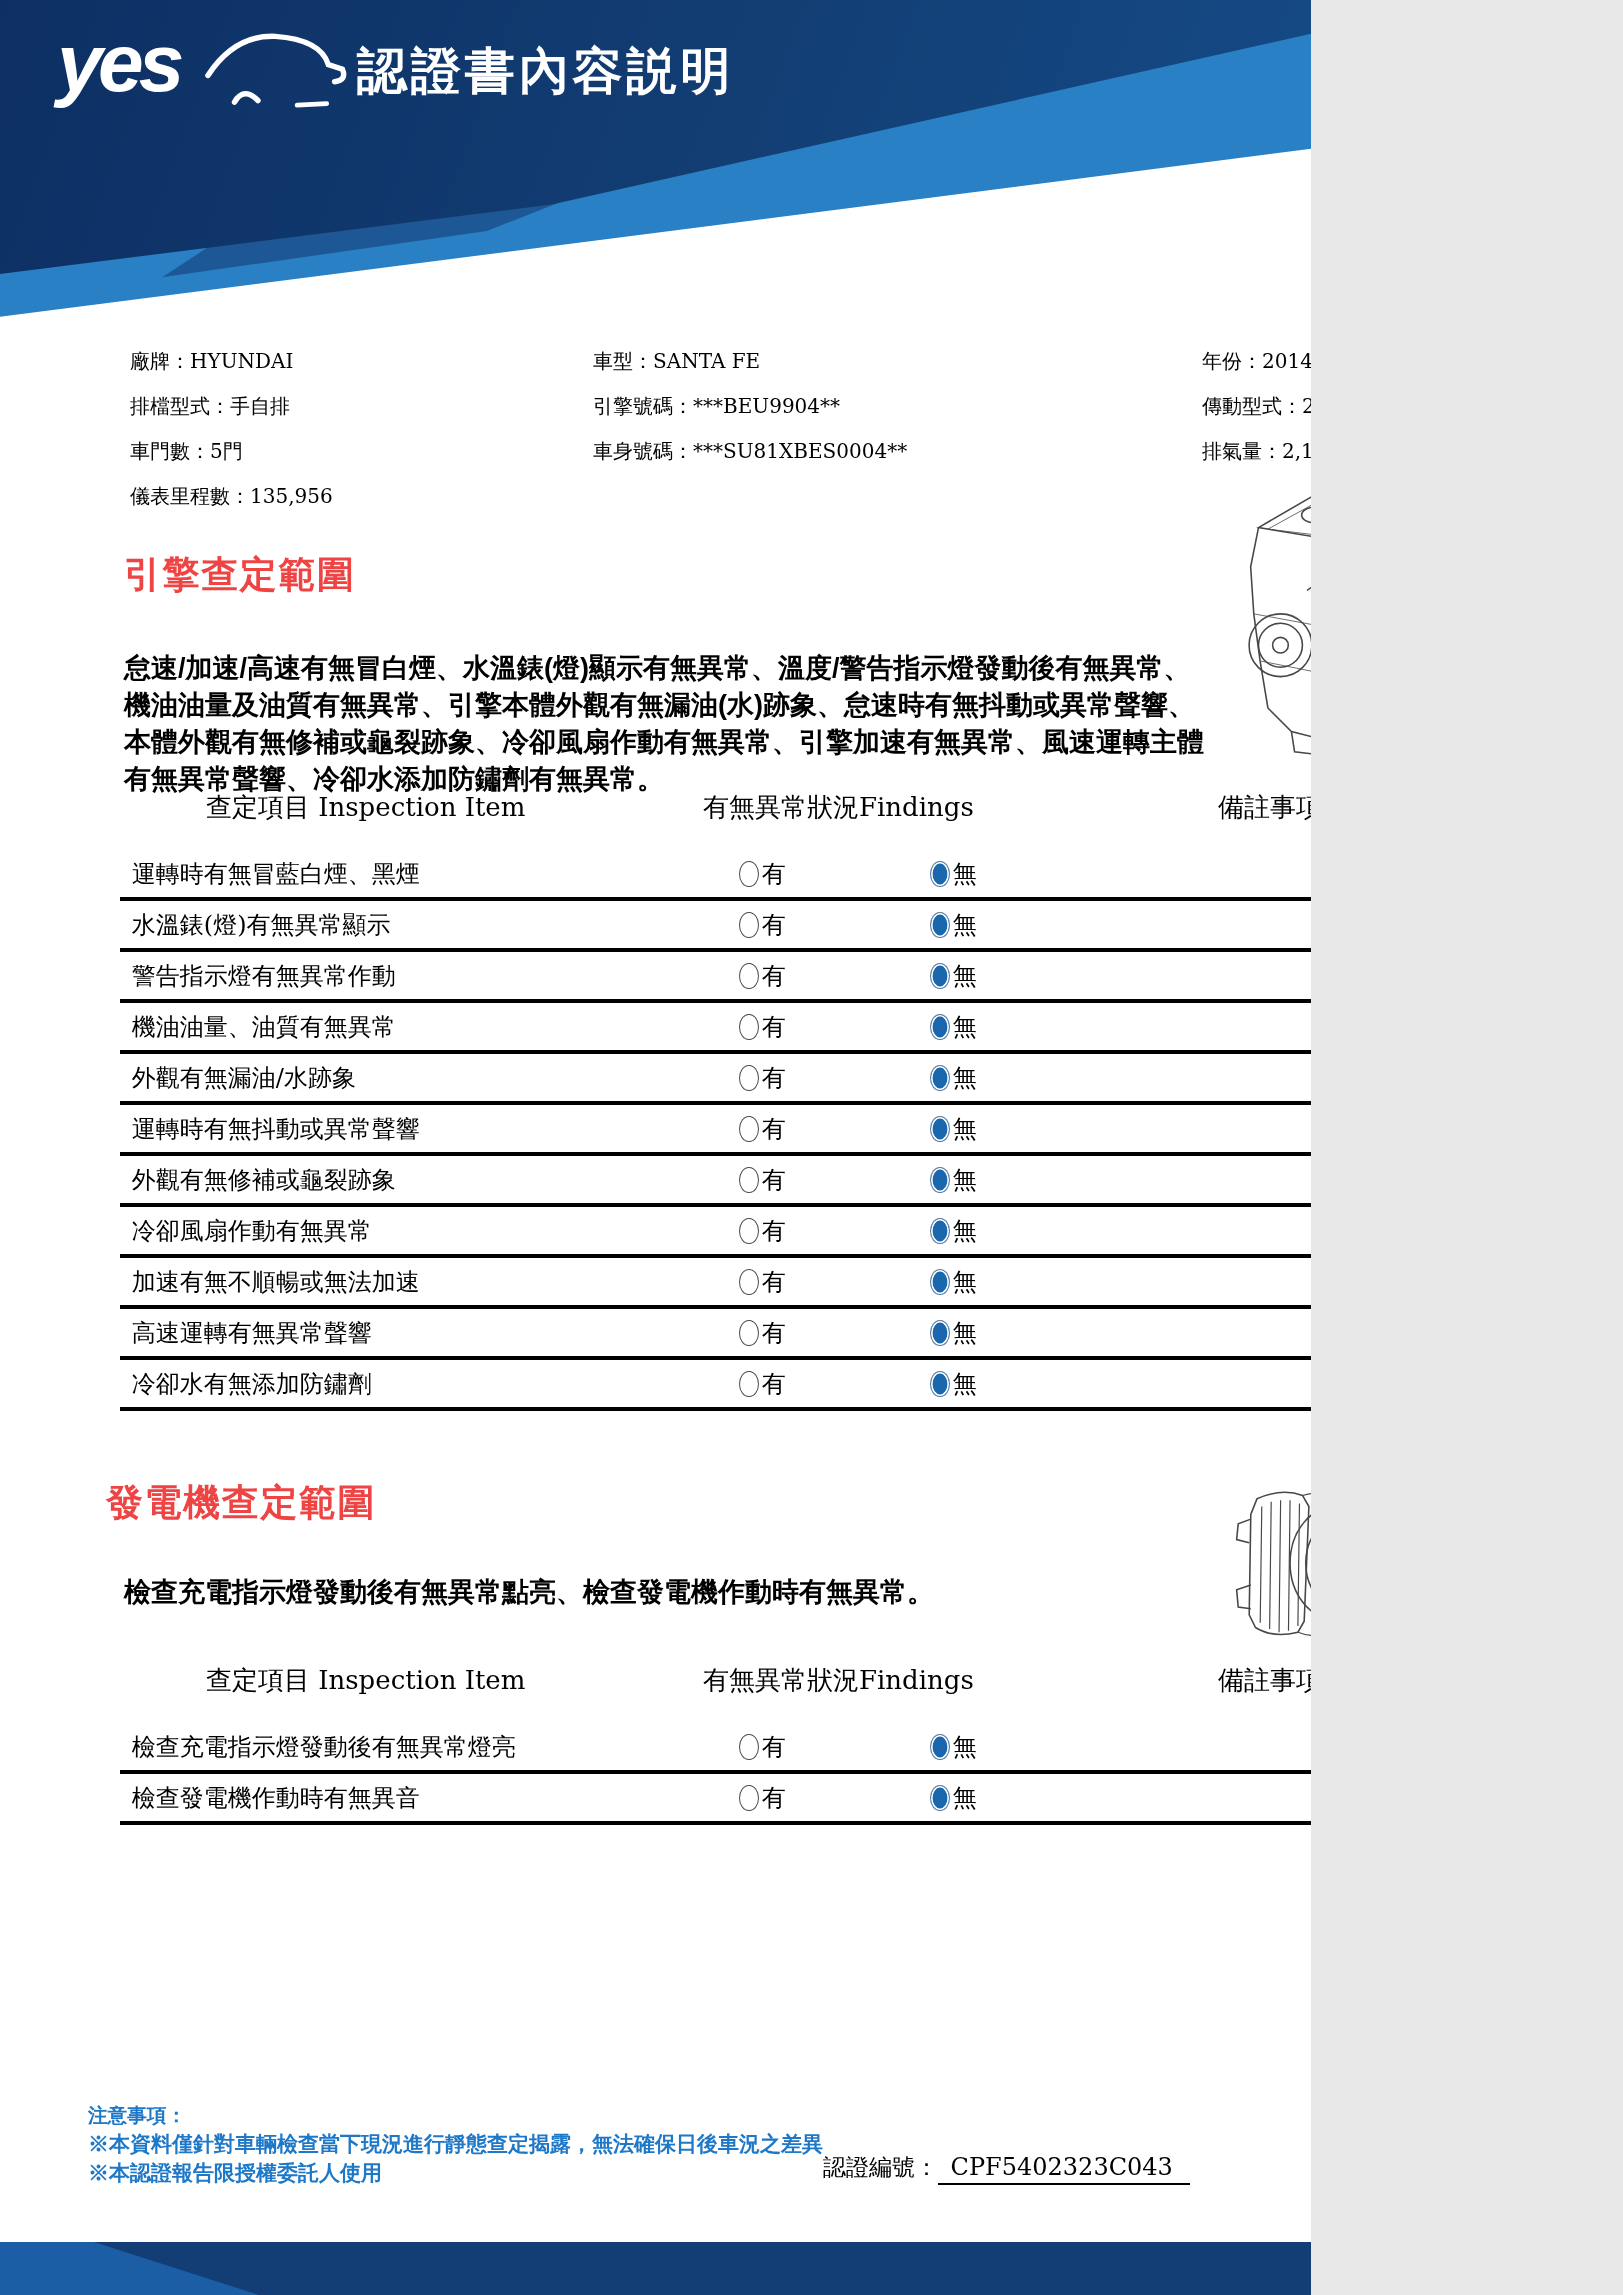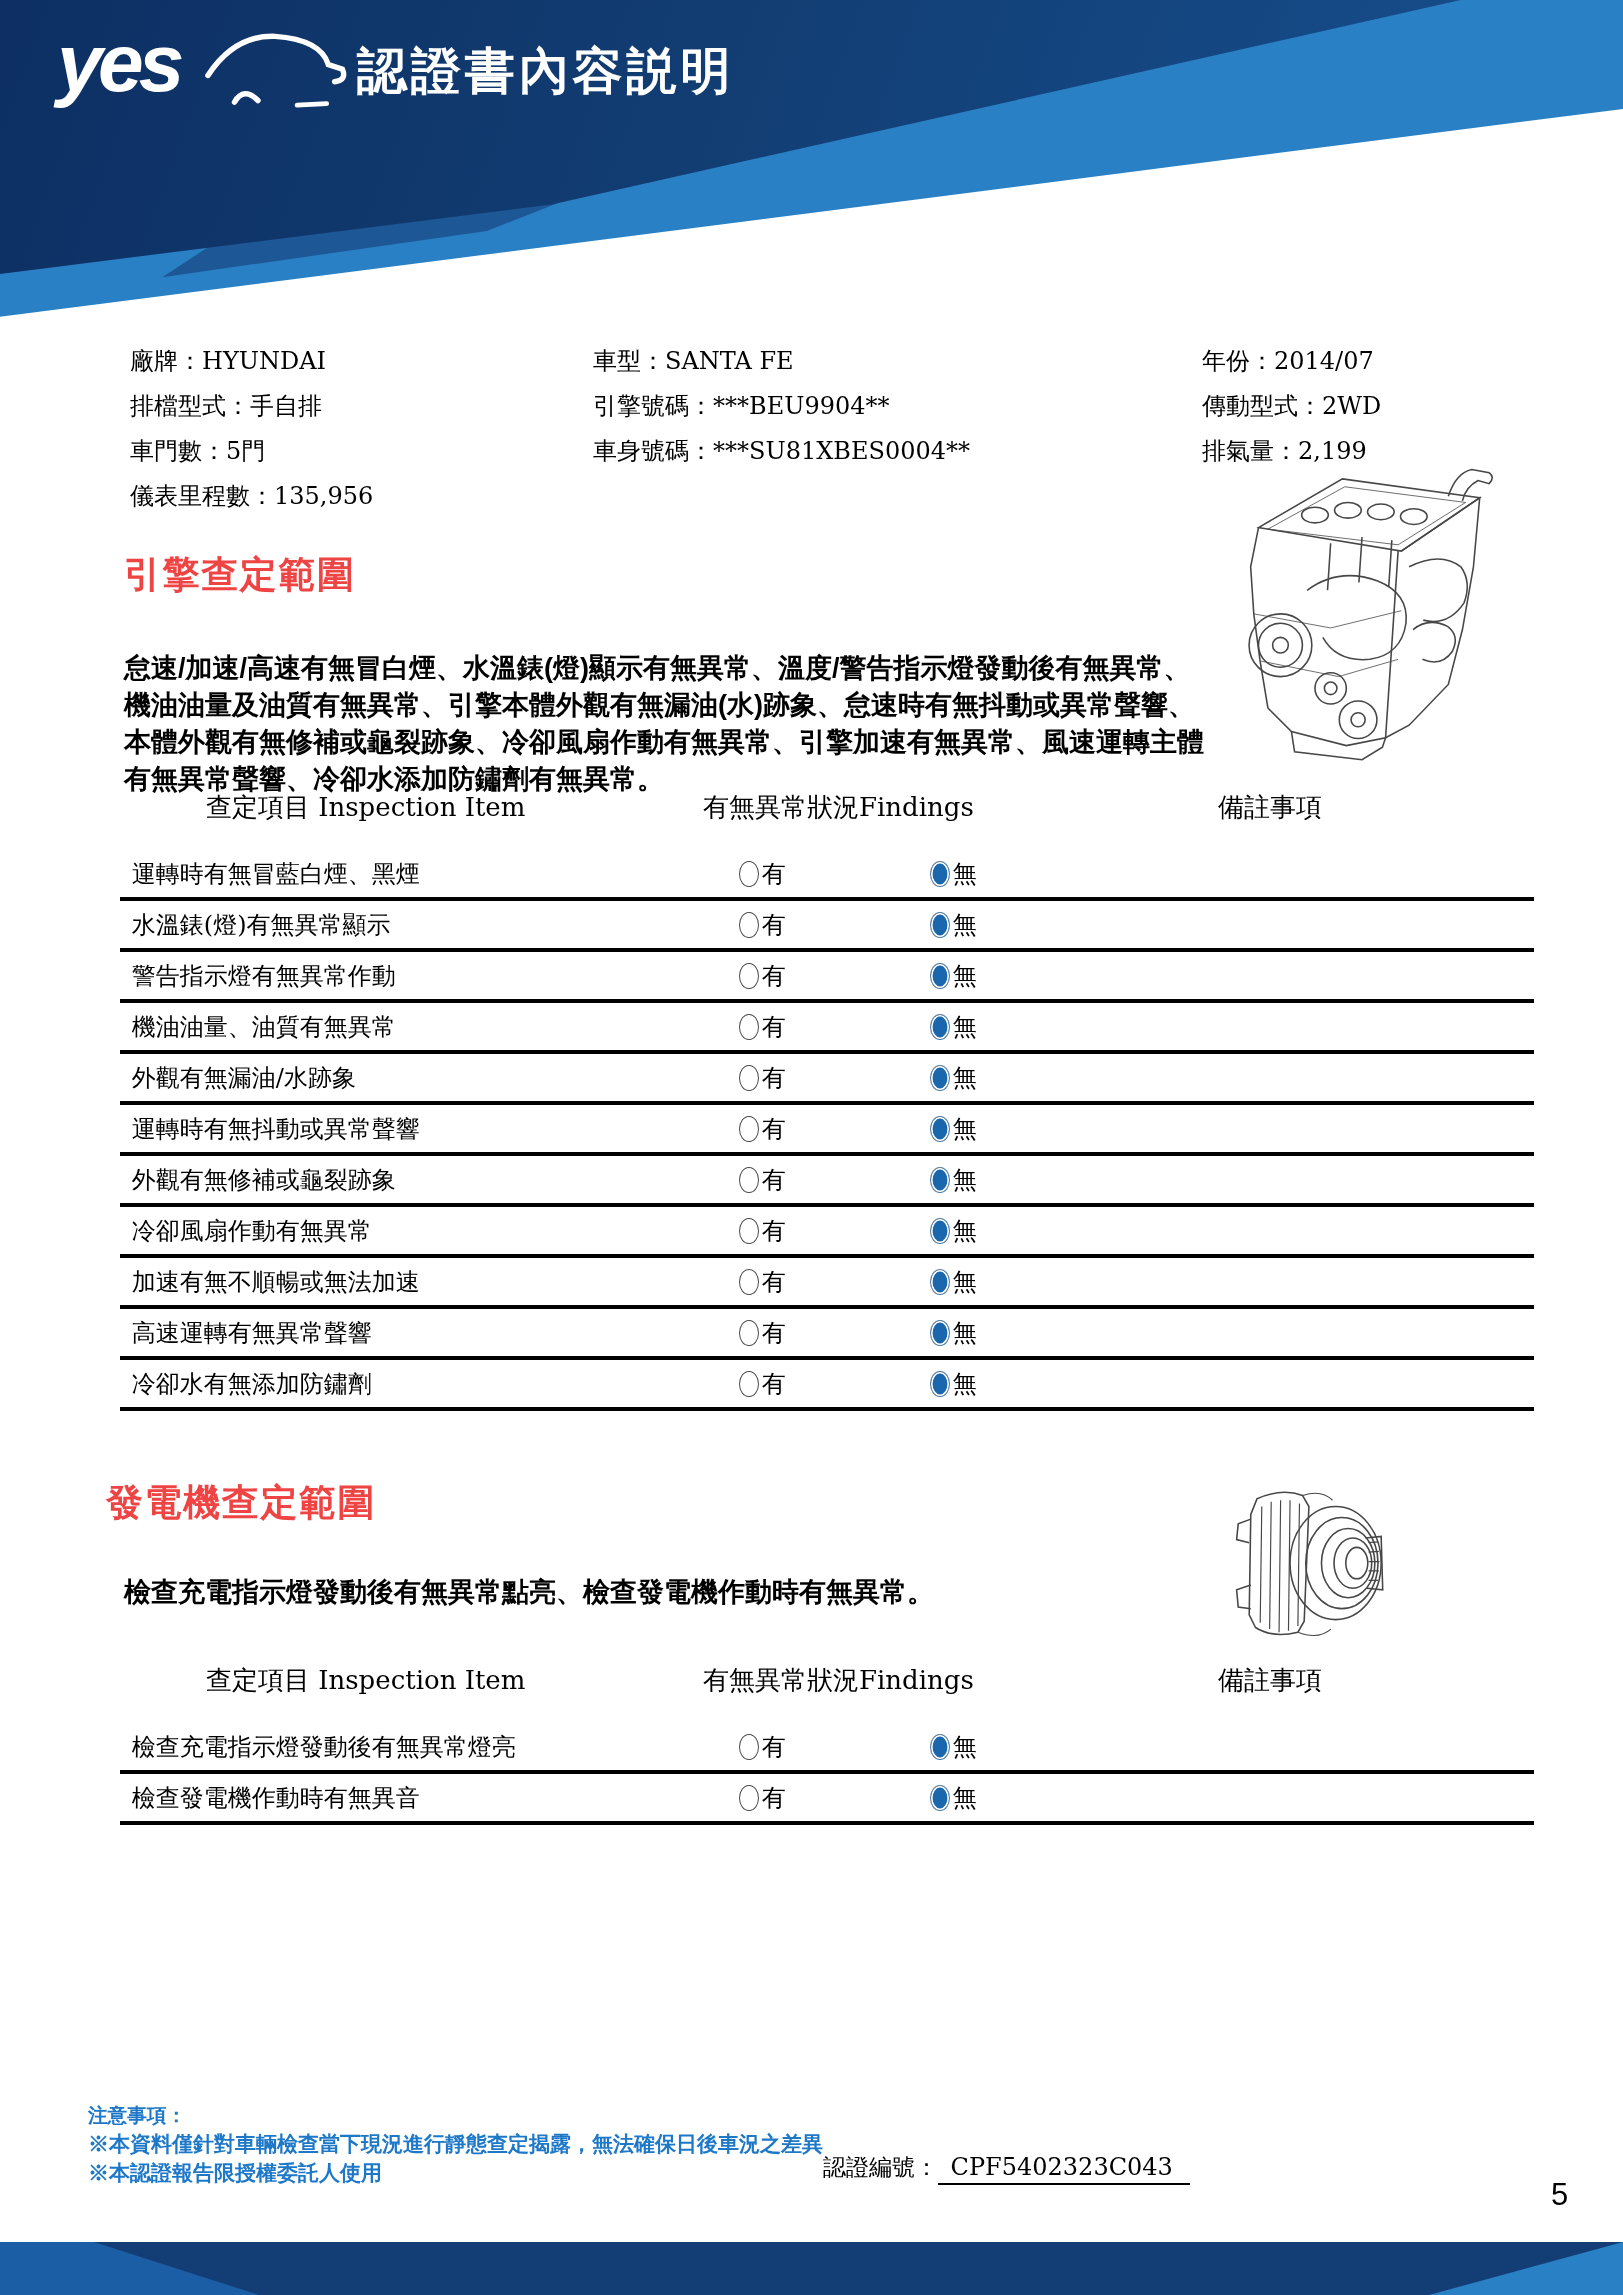--- a/index.html
+++ b/index.html
@@ -1,34 +1,34 @@
 <!DOCTYPE html>
 <html style="font-size:12.6px"><head>
 <meta charset="utf-8">
 <style>
   html,body{margin:0;padding:0;background:#e8e8e8;}
-  .page{position:relative;width:1623px;height:2295px;background:#ffffff;overflow:hidden;
+  .page{position:relative;width:1311px;height:2295px;background:#ffffff;overflow:hidden;
         font-family:"DejaVu Serif","Liberation Serif",serif;color:#000;}
   
   .header{position:absolute;left:0;top:0;width:1623px;height:330px;}
   .hdr-light{position:absolute;inset:0;background:#2a80c4;
              clip-path:polygon(28% 0,100% 0,100% 33%,0 96%,0 80%);}
   .hdr-mid{position:absolute;inset:0;background:#1d5795;
            clip-path:polygon(36% 0,66% 0,30% 70%,10% 84%);}
   .hdr-dark{position:absolute;inset:0;background:linear-gradient(110deg,#0d2f63 0%,#123e74 45%,#175191 100%);
             clip-path:polygon(0 0,90% 0,34% 62%,0 83%);}
   .logo{position:absolute;left:57px;top:22px;color:#fff;
         font-family:"Liberation Sans",sans-serif;font-weight:bold;font-style:italic;
         font-size:82px;letter-spacing:-4.7px;line-height:82px;}
   .logo-car{position:absolute;left:203px;top:27px;}
   .doc-title{position:absolute;left:357px;top:38px;color:#fff;
              font-family:"Liberation Sans",sans-serif;font-weight:bold;
              font-size:50px;letter-spacing:3.9px;white-space:nowrap;}
   
-  .info-col{position:absolute;font-size:24px;line-height:45px;white-space:nowrap;}
+  .info-col{position:absolute;font-size:20px;line-height:45px;white-space:nowrap;}
   .info-c1{left:130px;top:339px;}
   .info-c2{left:593px;top:339px;}
   .info-c3{left:1202px;top:339px;}
   
   .sec-title{position:absolute;color:#ef4444;font-family:Liberation Sans, sans-serif;
              font-weight:bold;font-size:37px;letter-spacing:1.6px;white-space:nowrap;text-align:right;}
   .sec1-title{left:124px;top:550px;}
   .sec2-title{left:106px;top:1478px;}
   .sec-desc{position:absolute;font-family:"Liberation Sans",sans-serif;font-weight:bold;
             font-size:27px;line-height:37px;color:#000;margin-top:28px;}

